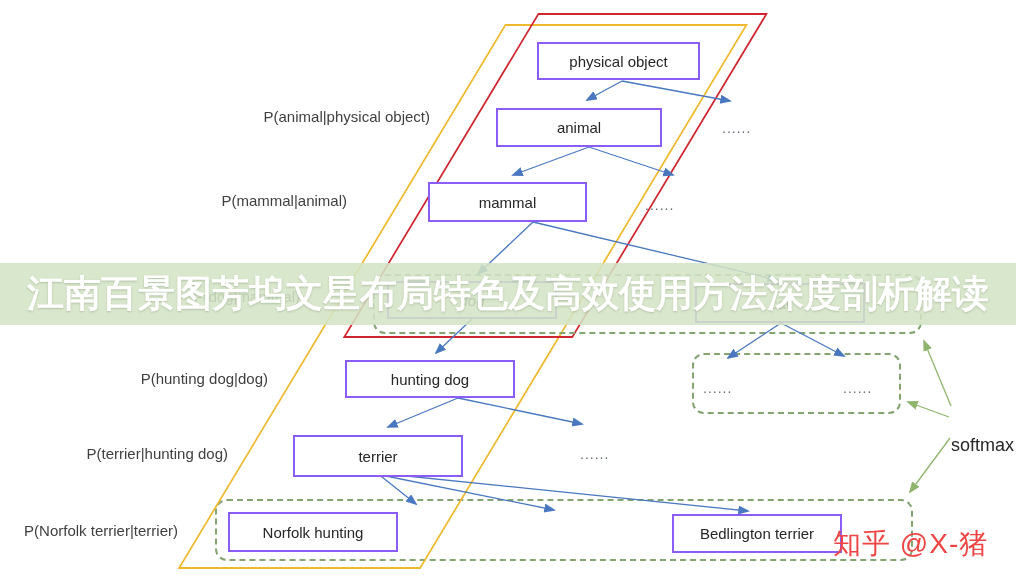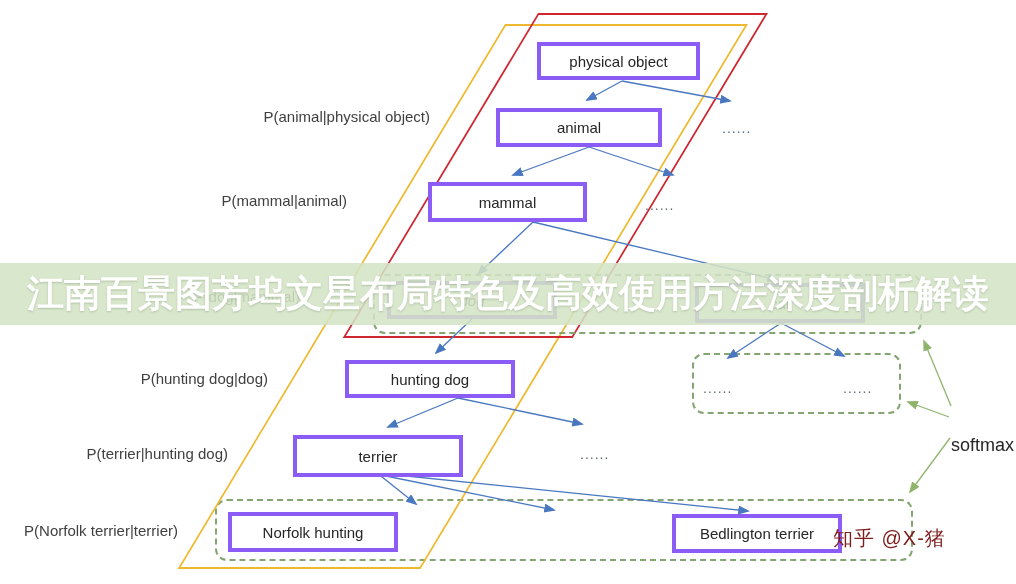--- a/index.html
+++ b/index.html
@@ -8,21 +8,21 @@
     background:#ffffff;
     font-family:"Liberation Sans","DejaVu Sans",sans-serif;
   }
   
   .plabel{
     position:absolute;width:330px;text-align:right;
     font-size:15px;color:#3f3f3f;white-space:nowrap;
   }
   
   .node{
-    position:absolute;background:#ffffff;border:4px solid #8b5cf6;
+    position:absolute;background:#ffffff;border:2px solid #8b5cf6;
     display:flex;align-items:center;justify-content:center;
     font-size:15px;color:#262626;box-sizing:border-box;white-space:nowrap;
   }
   
   .group{
     position:absolute;border:2px dashed #84a472;border-radius:12px;
     box-sizing:border-box;background:transparent;
   }
   
   .para{
@@ -44,21 +44,21 @@
     background:rgba(211,227,196,0.87);
     display:flex;align-items:center;justify-content:center;
     z-index:5;
   }
   #banner .banner-text{
     font-size:37px;font-weight:bold;color:#ffffff;white-space:nowrap;
     letter-spacing:0px;
     text-shadow:0 1px 2px rgba(130,150,120,0.45);
   }
   #watermark{
-    position:absolute;left:833px;top:525px;font-size:20px;color:#7f1d1d;
+    position:absolute;left:833px;top:525px;font-size:28px;color:#ef4444;
     z-index:6;white-space:nowrap;letter-spacing:1px;
   }
   svg.wires{position:absolute;left:0;top:0;z-index:2;}
   .node,.plabel,.ellipsis{z-index:3;}
   .behind{z-index:1;}
 </style>
 </head>
 <body>
 
 <div id="canvas">

